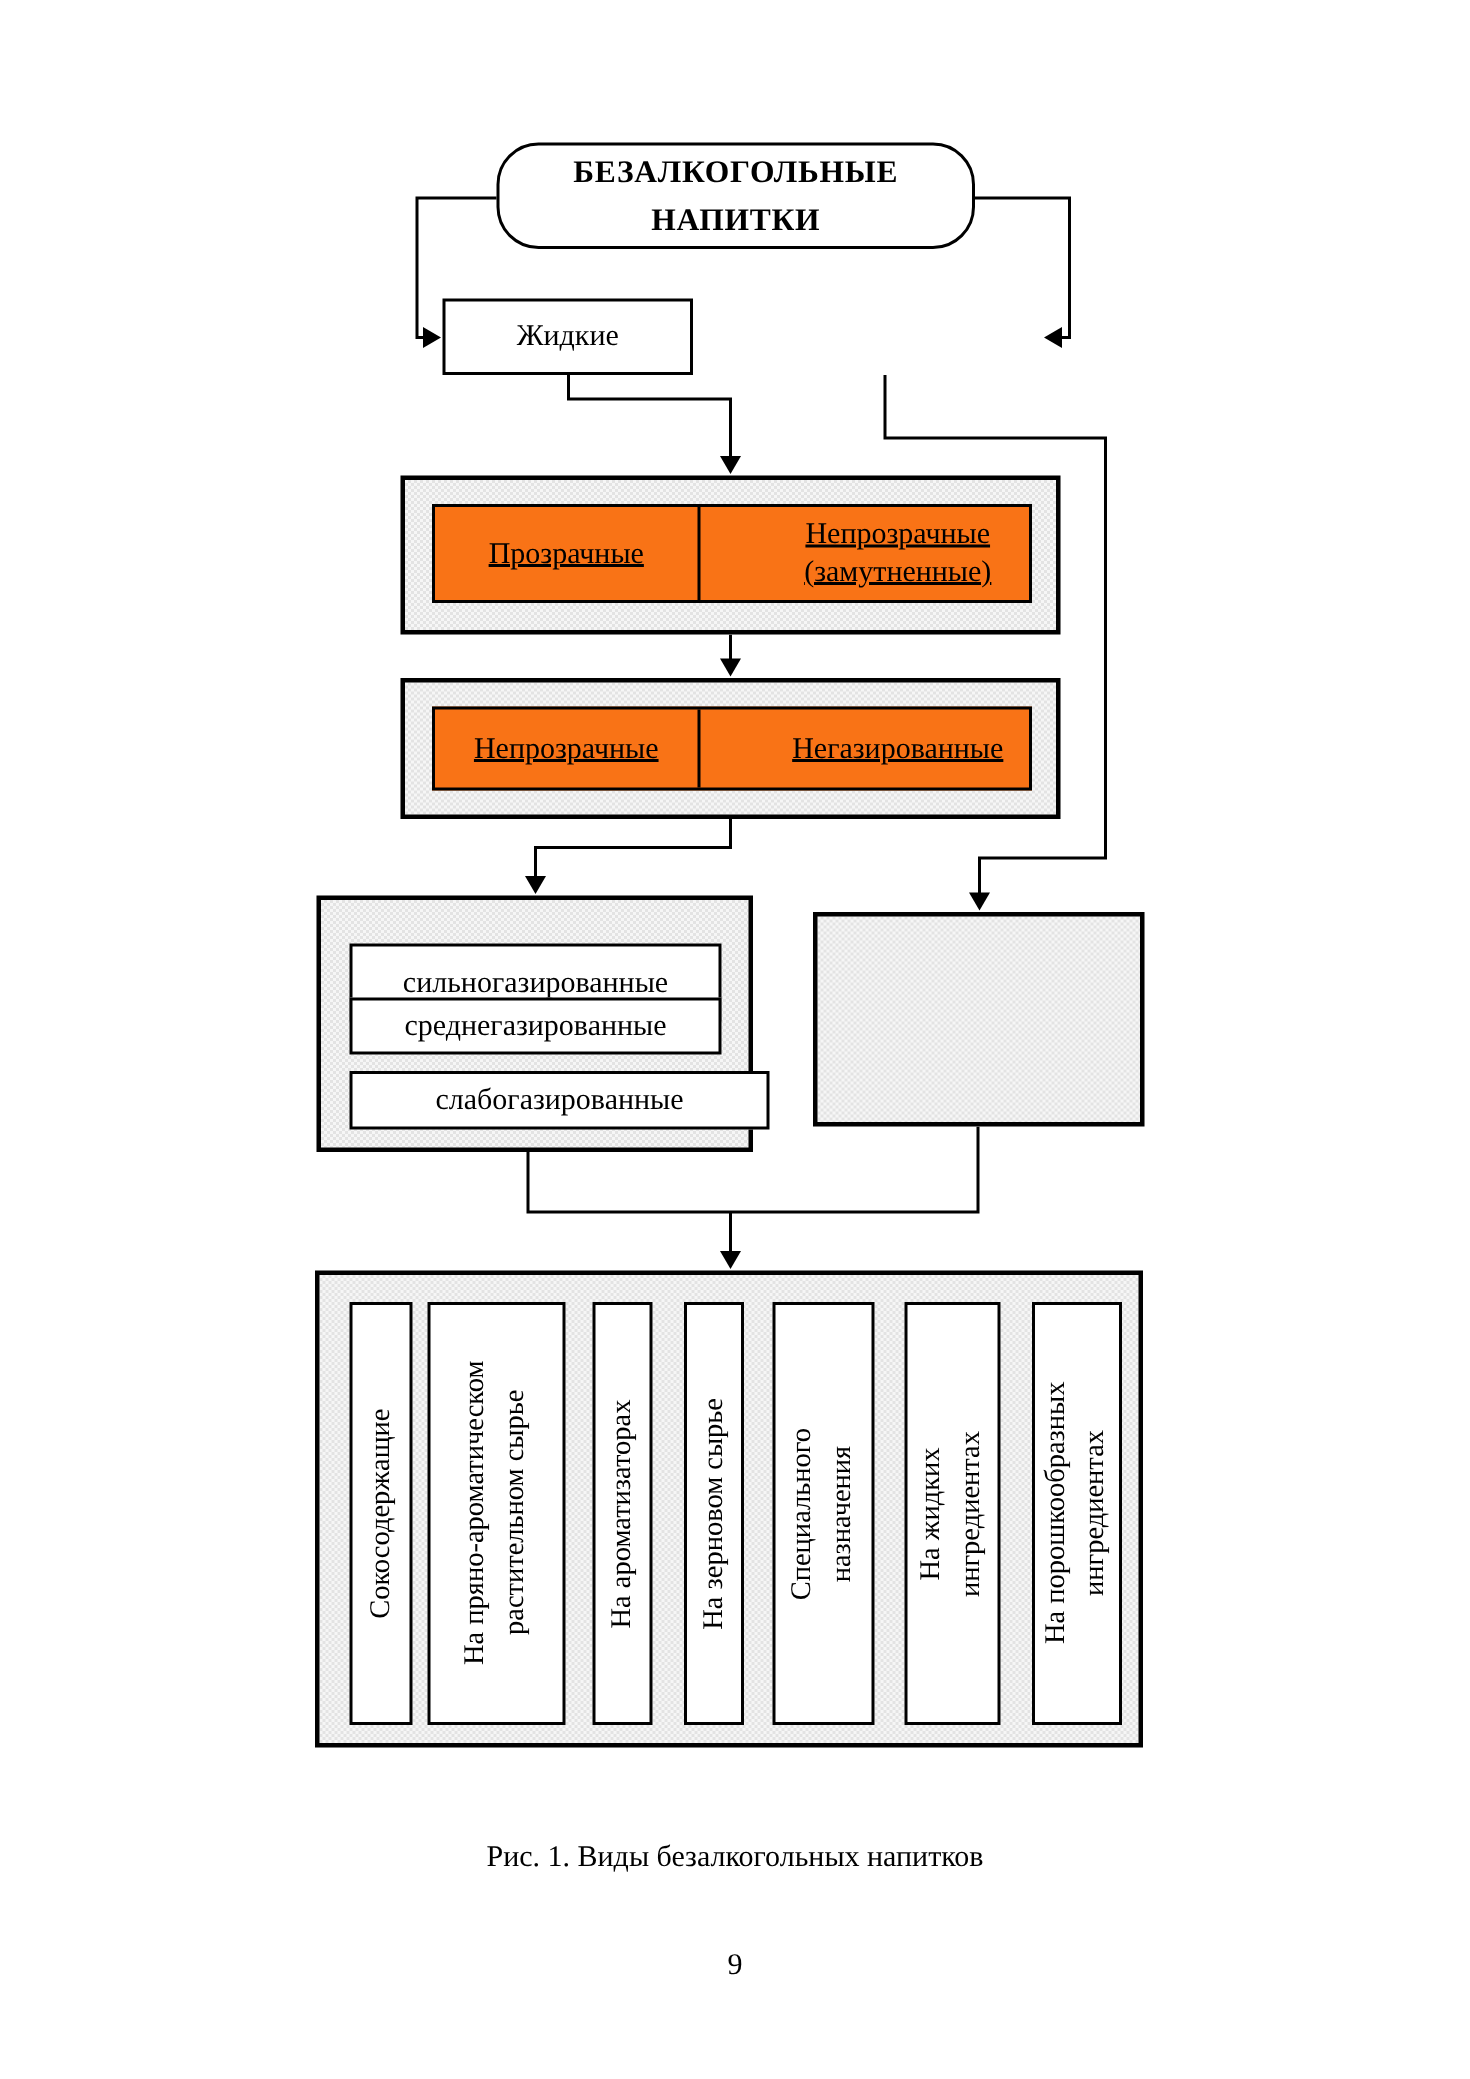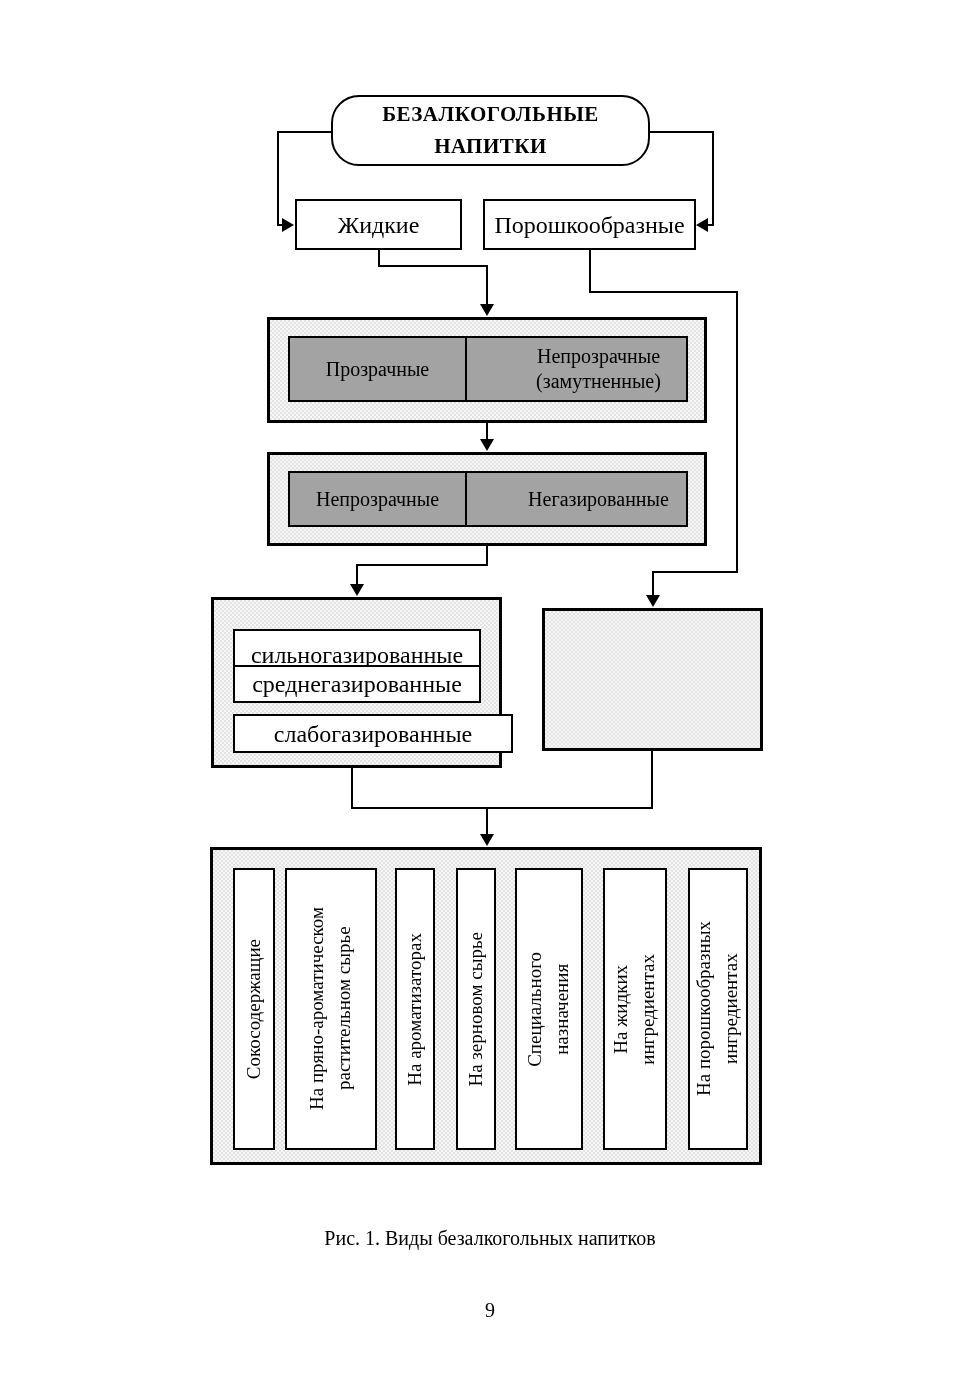--- a/index.html
+++ b/index.html
@@ -21,21 +21,21 @@
   .box, .wbox {
     position: absolute;
     box-sizing: border-box;
     background: #ffffff;
     border: 2px solid #000000;
     display: flex;
     align-items: center;
     justify-content: center;
     text-align: center;
     white-space: pre-line;
-    font-size: 24px;
+    font-size: 20px;
     line-height: 1.25;
   }
   .title-box {
     font-weight: bold;
     font-size: 21px;
     line-height: 1.5;
     letter-spacing: 0.5px;
     border-radius: 28px;
   }
   .panel {
@@ -43,22 +43,23 @@
     box-sizing: border-box;
     border: 3px solid #000000;
     background-color: #f1f1f1;
     background-image: repeating-conic-gradient(#e3e3e3 0% 25%, #f6f6f6 0% 50%);
     background-size: 4px 4px;
   }
   .split {
     position: absolute;
     box-sizing: border-box;
     display: flex;
-    background: #a3a3a3;
+    background: #f97316;
     border: 2px solid #000000;
+    text-decoration: underline;
   }
   .split .cell {
     flex: 1 1 50%;
     display: flex;
     align-items: center;
     justify-content: center;
     text-align: center;
     white-space: pre-line;
     font-size: 20px;
     line-height: 1.25;
@@ -121,21 +122,20 @@
       <polygon points="480,439 494,439 487,451"></polygon>
       <polygon points="350,584 364,584 357,596"></polygon>
       <polygon points="480,834 494,834 487,846"></polygon>
     </g>
   </svg>
 
   <div class="box title-box" style="left:331px; top:95px; width:319px; height:71px;">БЕЗАЛКОГОЛЬНЫЕ
 НАПИТКИ</div>
 
   <div class="box" style="left:295px; top:199px; width:167px; height:51px;">Жидкие</div>
-  <div class="box" style="left:483px; top:199px; width:213px; height:51px;">Порошкообразные</div>
 
   <div class="panel" style="left:267px; top:317px; width:440px; height:106px;"></div>
   <div class="split" style="left:288px; top:336px; width:400px; height:66px;">
     <div class="cell">Прозрачные</div>
     <div class="cell">Непрозрачные
 (замутненные)</div>
   </div>
 
   <div class="panel" style="left:267px; top:452px; width:440px; height:94px;"></div>
   <div class="split" style="left:288px; top:471px; width:400px; height:56px;">

